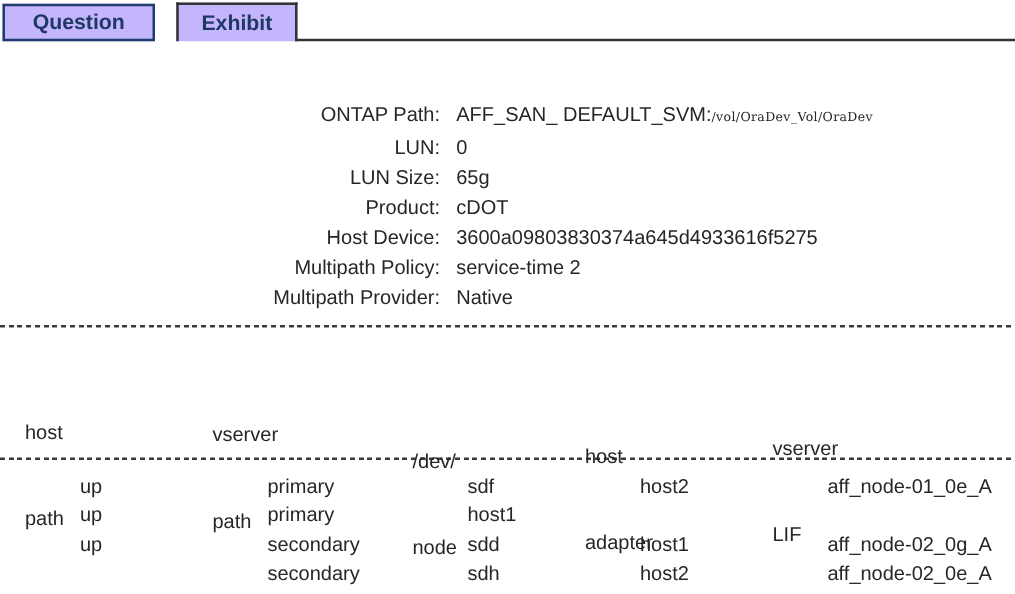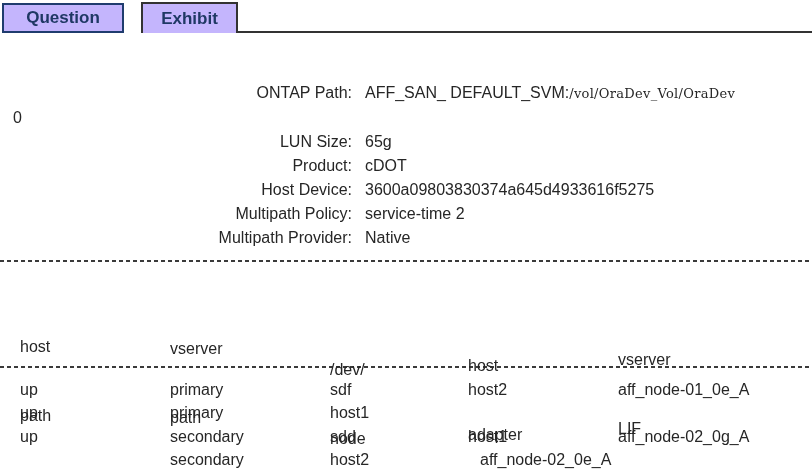--- a/index.html
+++ b/index.html
@@ -49,21 +49,21 @@
     width: 352px; text-align: right;
     white-space: pre;
     padding-left: 10px;
   }
   .prop-value {
     margin-left: 13px;
     white-space: pre;
   }
   .prop-value .serif-path {
     font-family: "DejaVu Serif", serif;
-    font-size: 13px;
+    font-size: 10px;
     letter-spacing: 0.3px;
   }
 
   
   .dashed-divider {
     position: absolute; left: 0; width: 812px; height: 2px;
     background: repeating-linear-gradient(90deg, #3a3a3a 0 4px, transparent 4px 7px);
   }
   .divider-top    { top: 260px; }
   .divider-bottom { top: 366px; }
@@ -77,20 +77,21 @@
   .hcol-1 { left: 20px;  top: 289px; }
   .hcol-2 { left: 170px; top: 291px; }
   .hcol-3 { left: 330px; top: 312px; }
   .hcol-4 { left: 468px; top: 308px; }
   .hcol-5 { left: 618px; top: 302px; }
 
   
   .rows {
     position: absolute; top: 378px; left: 0; width: 812px;
     font-size: 16px;
+    padding-left: 44px;
   }
   .trow {
     display: flex;
     height: 23.5px;
     align-items: center;
     padding-left: 20px;
   }
   .c1 { width: 150px; }
   .c2 { width: 160px; }
   .c3 { width: 138px; }
@@ -107,20 +108,21 @@
   <span>Exhibit</span>
 </div>
 <div class="tabs-underline"></div>
 
 <div class="props">
   <div class="prop-row">
     <span class="prop-label">ONTAP Path:</span>
     <span class="prop-value"><span>AFF_SAN_ DEFAULT_SVM:</span><span class="serif-path">/vol/OraDev_Vol/OraDev</span></span>
   </div>
   <div class="prop-row">
+    <span class="prop-label">LUN:</span>
     <span class="prop-value">0</span>
   </div>
   <div class="prop-row">
     <span class="prop-label">LUN Size:</span>
     <span class="prop-value">65g</span>
   </div>
   <div class="prop-row">
     <span class="prop-label">Product:</span>
     <span class="prop-value">cDOT</span>
   </div>
@@ -180,16 +182,17 @@
   <div class="trow">
     <span class="c1">up</span>
     <span class="c2">secondary</span>
     <span class="c3">sdd</span>
     <span class="c4">host1</span>
     <span class="c5">aff_node-02_0g_A</span>
   </div>
   <div class="trow">
     <span class="c1"></span>
     <span class="c2">secondary</span>
+    <span class="c3">sdh</span>
     <span class="c4">host2</span>
     <span class="c5">aff_node-02_0e_A</span>
   </div>
 </div>
 
 </body></html>

